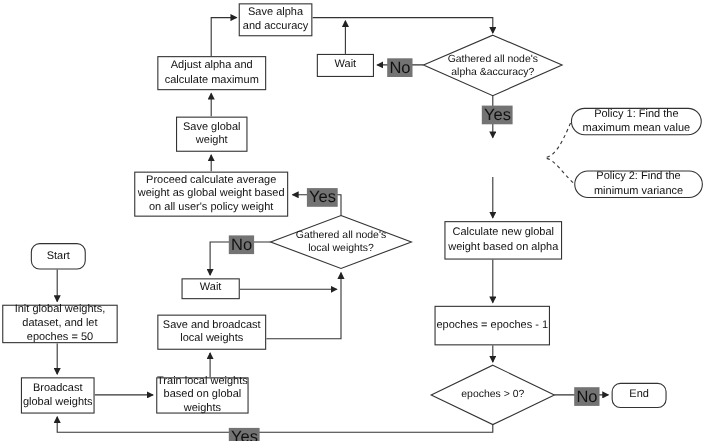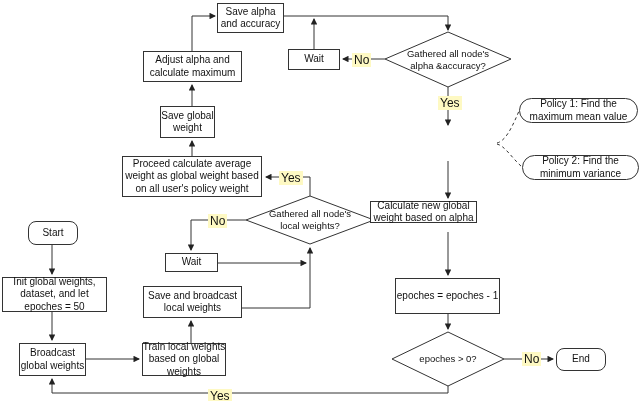--- a/index.html
+++ b/index.html
@@ -15,21 +15,21 @@
   }
   .b2 { border-width:1.5px; }
   .rounded { border-radius:8px; font-size:10px; }
   .stadium { border-radius:13px; }
   .dtext {
     position:absolute; display:flex; align-items:center; justify-content:center;
     text-align:center; font-size:9.5px; line-height:1.25; white-space:pre;
     background:transparent; border:none; color:#111;
   }
   .elabel {
-    position:absolute; font-size:12px; line-height:1; background:#fef9c3;
+    position:absolute; font-size:15px; line-height:1; background:#737373;
     padding:1px 2px; color:#111;
   }
   svg.layer { position:absolute; left:0; top:0; }
 </style>
 </head>
 <body>
 
 <div class="canvas">
 
   <svg class="layer" width="640" height="401" viewBox="0 0 640 401">
@@ -83,39 +83,39 @@
 
   <div class="node" style="left:143px; top:286px; width:99px; height:32px;">Save and broadcast
 local weights</div>
 
   <div class="node b2" style="left:165px; top:253px; width:53px; height:19px;">Wait</div>
 
   <div class="node" style="left:122px; top:156px; width:140px; height:41px;">Proceed calculate average
 weight as global weight based
 on all user's policy weight</div>
 
-  <div class="node b2" style="left:160px; top:106px; width:55px; height:32px;">Save global
+  <div class="node b2" style="left:160px; top:106px; width:65px; height:32px;">Save global
 weight</div>
 
   <div class="node" style="left:143px; top:51px; width:99px; height:31px;">Adjust alpha and
 calculate maximum</div>
 
   <div class="node" style="left:217px; top:3px; width:67px; height:30px;">Save alpha
 and accuracy</div>
 
   <div class="node b2" style="left:288px; top:49px; width:52px; height:21px;">Wait</div>
 
 
   <div class="node stadium" style="left:519px; top:98px; width:119px; height:25px;">Policy 1: Find the
 maximum mean value</div>
 
   <div class="node stadium" style="left:522px; top:155px; width:117px; height:25px;">Policy 2: Find the
 minimum variance</div>
 
-  <div class="node" style="left:370px; top:201px; width:107px; height:22px;">Calculate new global
+  <div class="node" style="left:404px; top:201px; width:107px; height:35px;">Calculate new global
 weight based on alpha</div>
 
   <div class="node b2" style="left:395px; top:278px; width:105px; height:36px;">epoches = epoches - 1</div>
 
   <div class="node rounded" style="left:556px; top:348px; width:50px; height:23px;">End</div>
 
   <div class="dtext" style="left:250px; top:206px; width:120px; height:28px;">Gathered all node's
 local weights?</div>
   <div class="dtext" style="left:388px; top:46px; width:120px; height:27px;">Gathered all node's
 alpha &amp;accuracy?</div>

